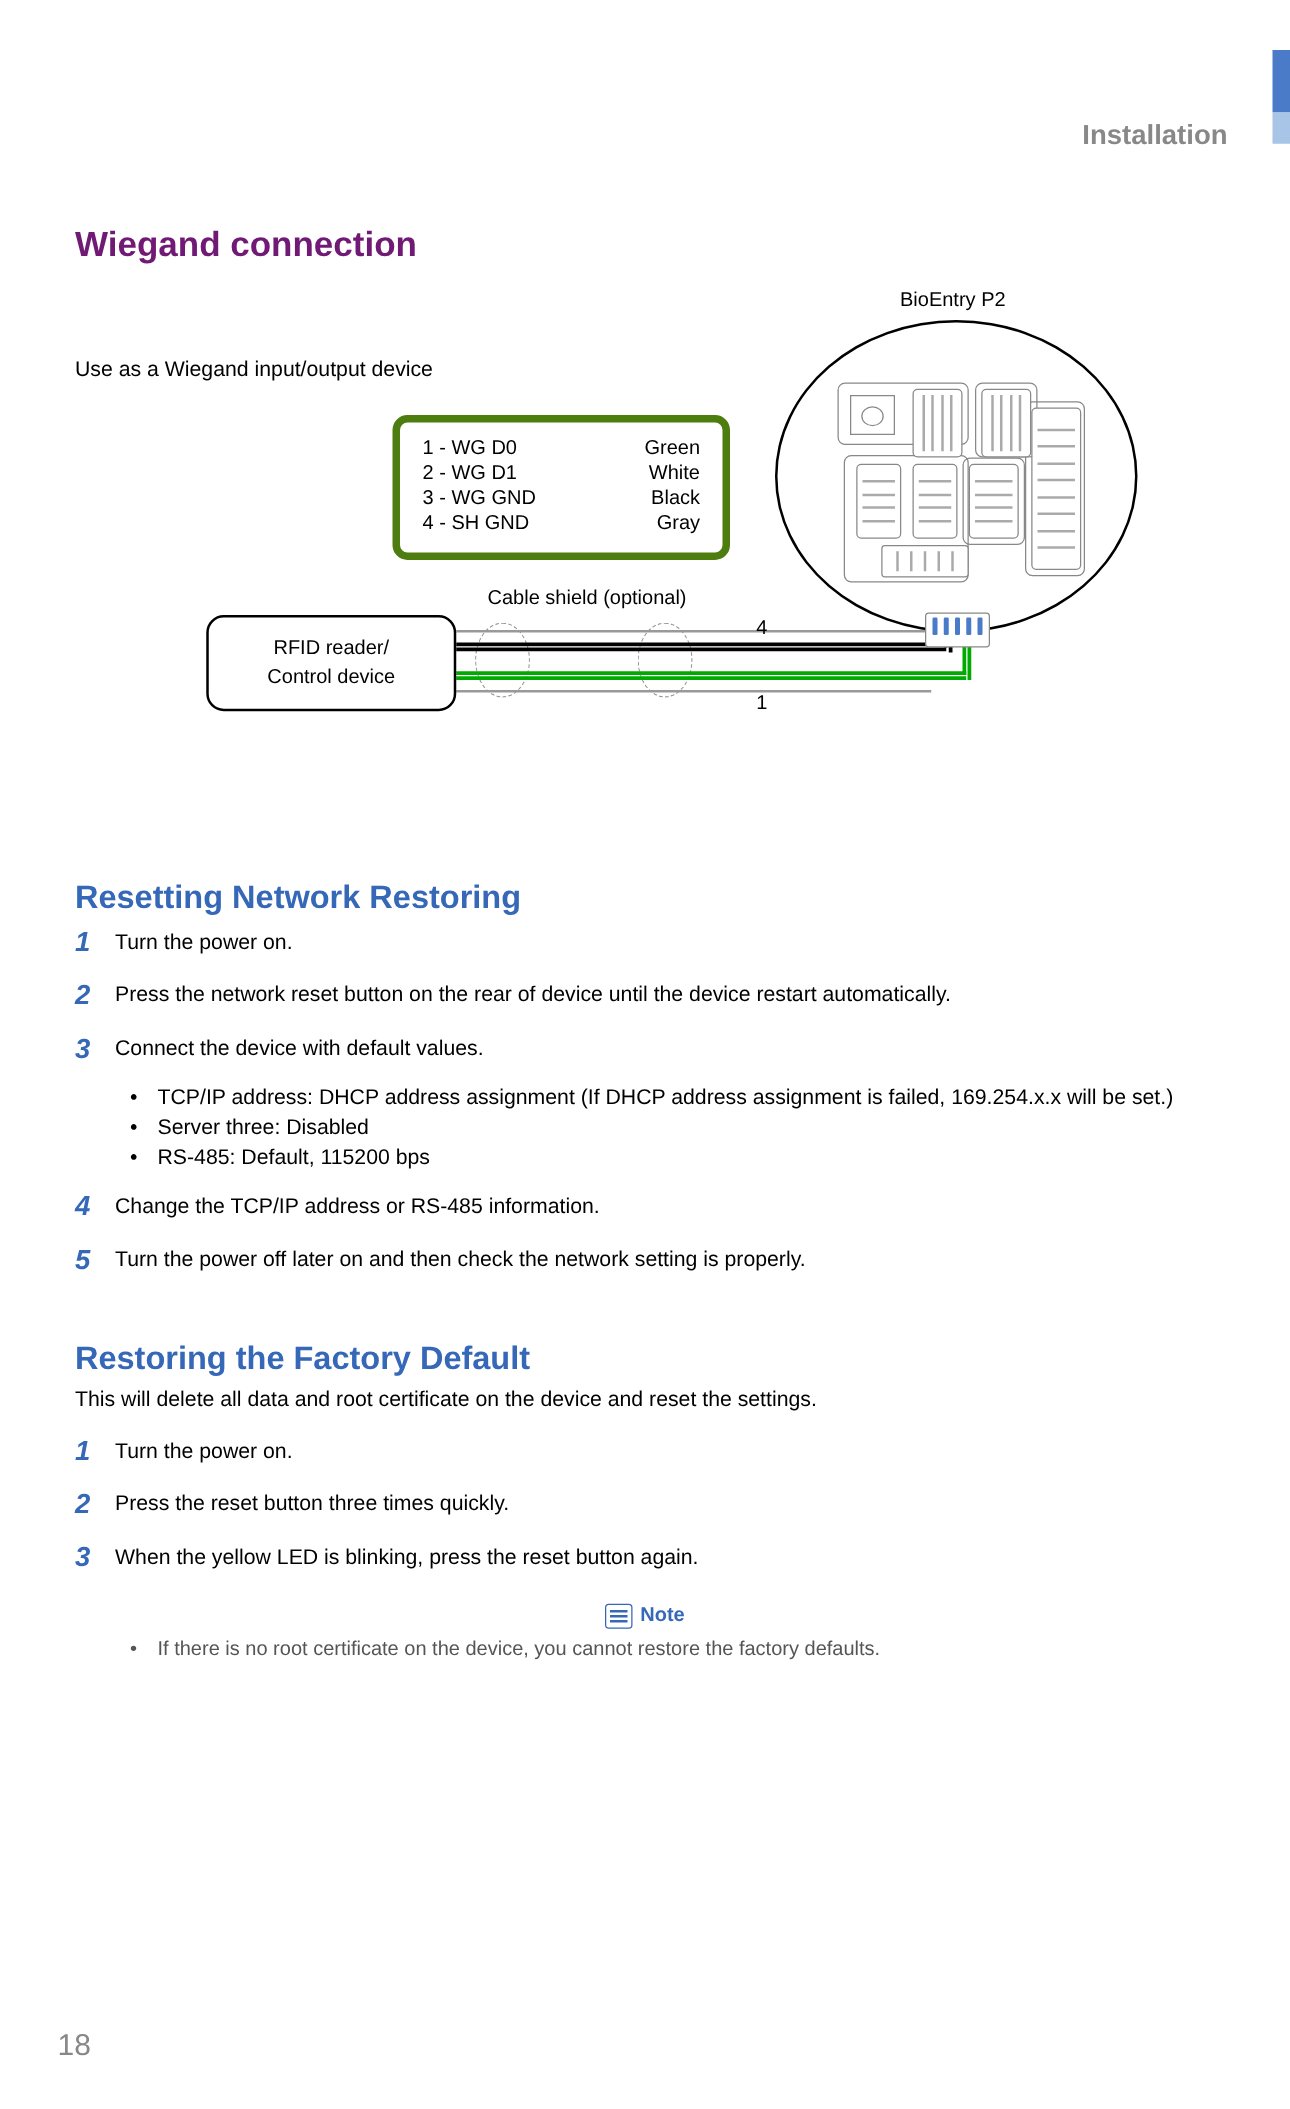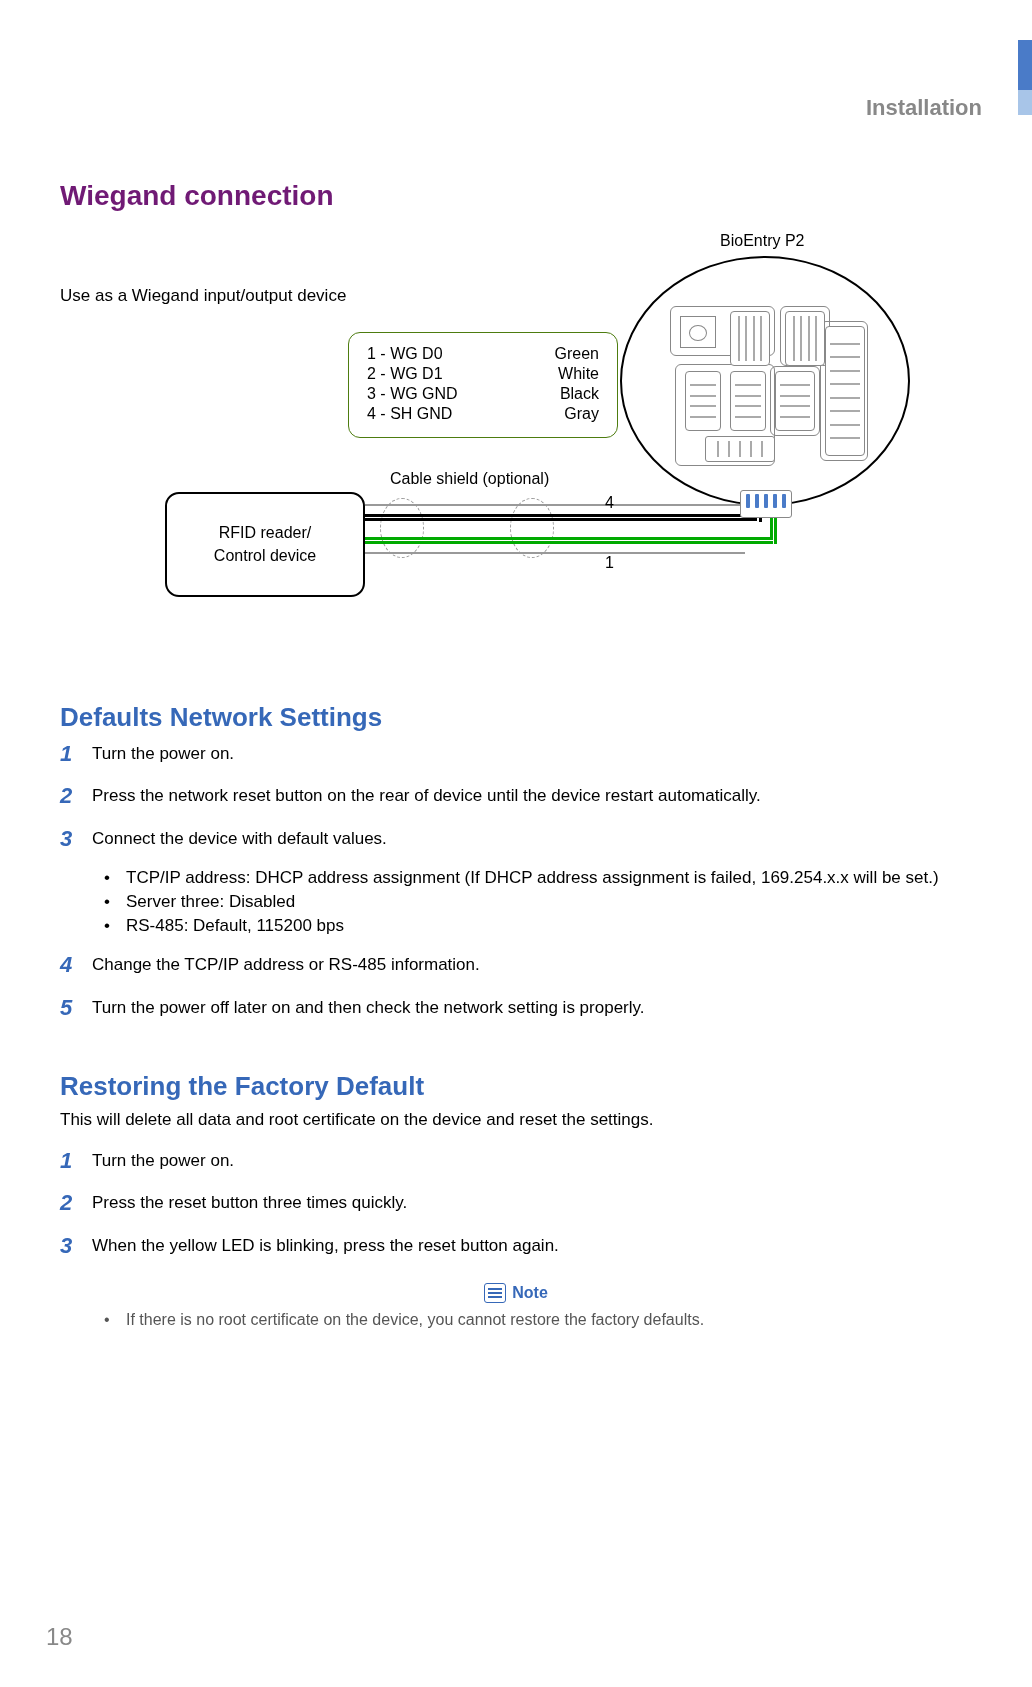--- a/index.html
+++ b/index.html
@@ -153,24 +153,24 @@
     }
     .device-label {
       position: absolute;
       left: 660px;
       top: 0;
       font-size: 16px;
       text-align: center;
     }
     .pin-table {
       position: absolute;
-      left: 288px;
+      left: 254px;
       top: 100px;
       width: 270px;
-      border: 1px solid #4d7c0f;
+      border: 6px solid #4d7c0f;
       border-radius: 12px;
       padding: 12px 18px;
       font-size: 16px;
       background: #fff;
     }
     .pin-row {
       display: flex;
       justify-content: space-between;
       margin-bottom: 2px;
     }
@@ -178,21 +178,21 @@
       position: absolute;
       left: 330px;
       top: 238px;
       font-size: 16px;
     }
     .rfid-box {
       position: absolute;
       left: 105px;
       top: 260px;
       width: 200px;
-      height: 105px;
+      height: 77px;
       border: 2.5px solid #000;
       border-radius: 14px;
       display: flex;
       align-items: center;
       justify-content: center;
       text-align: center;
       font-size: 16px;
       line-height: 1.4;
       background: #fff;
       z-index: 10;
@@ -419,21 +419,21 @@
       <div class="connector">
         <div></div>
           <div></div>
           <div></div>
           <div></div>
           <div></div>
       </div>
     </div>
   </div>
 
-  <h2 class="subsection-title">Defaults Network Settings</h2>
+  <h2 class="subsection-title">Resetting Network Restoring</h2>
 
   <div class="step">
     <div class="step-num">1</div>
     <div class="step-text">Turn the power on.</div>
   </div>
   <div class="step">
     <div class="step-num">2</div>
     <div class="step-text">Press the network reset button on the rear of device until the device restart automatically.</div>
   </div>
   <div class="step">

